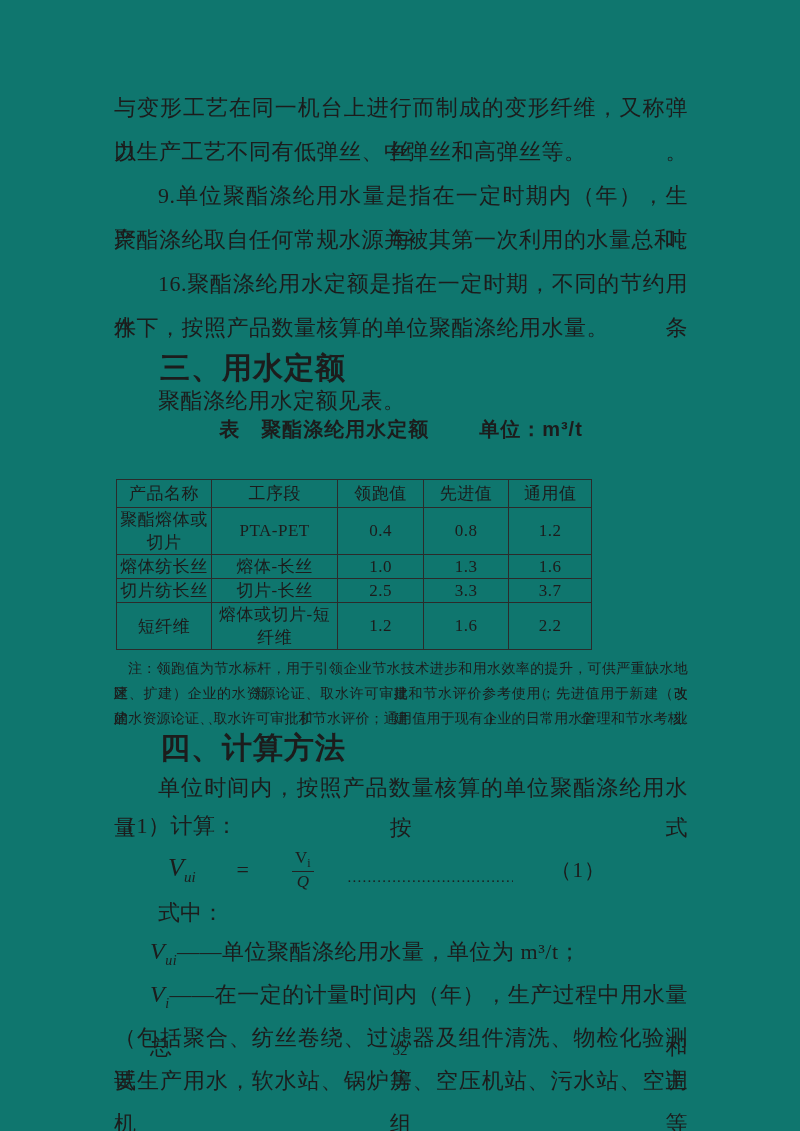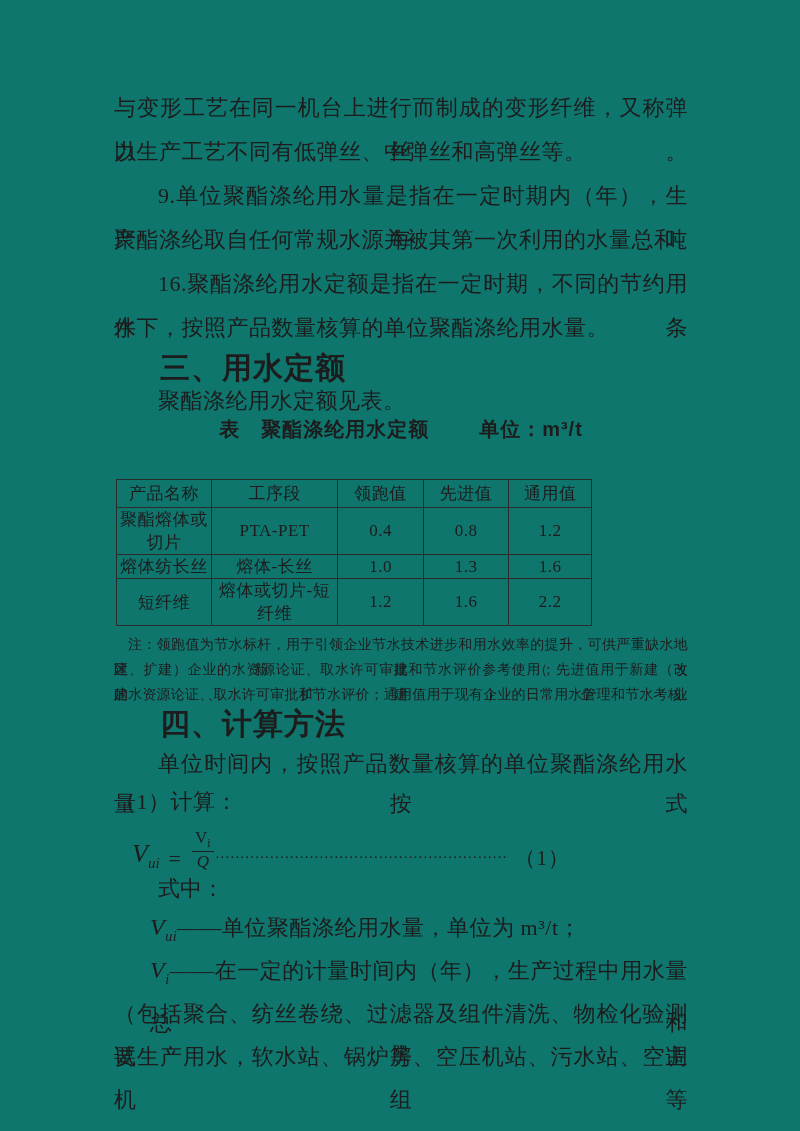--- a/index.html
+++ b/index.html
@@ -85,24 +85,25 @@
     font-size: 14px;
     line-height: 25px;
   }
   .note .nline { height: 25px; white-space: nowrap; letter-spacing: 0.2px; }
   .note .nline.jf { white-space: normal; height: 25px; }
   .note .first { text-indent: 14px; }
 
   
   .formula-row {
     display: flex;
-    align-items: flex-end;
+    align-items: center;
     width: 438px;
-    margin-left: 18px;
+    margin-left: 54px;
     height: 52px;
+    gap: 32px;
   }
   .fvar { font-style: italic; font-size: 26px; }
   .fvar sub { font-style: italic; font-size: 15px; }
   .feq { font-size: 22px; margin: 0 9px; }
   .frac {
     display: inline-flex;
     flex-direction: column;
     align-items: center;
     font-size: 17px;
     line-height: 1.15;
@@ -193,20 +194,27 @@
           <td>1.2</td>
         </tr>
         <tr>
           <td>熔体纺长丝</td>
           <td>熔体-长丝</td>
           <td>1.0</td>
           <td>1.3</td>
           <td>1.6</td>
         </tr>
         <tr>
+          <td>切片纺长丝</td>
+          <td>切片-长丝</td>
+          <td>2.5</td>
+          <td>3.3</td>
+          <td>3.7</td>
+        </tr>
+        <tr>
           <td>短纤维</td>
           <td>熔体或切片-短纤维</td>
           <td>1.2</td>
           <td>1.6</td>
           <td>2.2</td>
         </tr>
       </tbody>
     </table>
 
     <div class="note">

